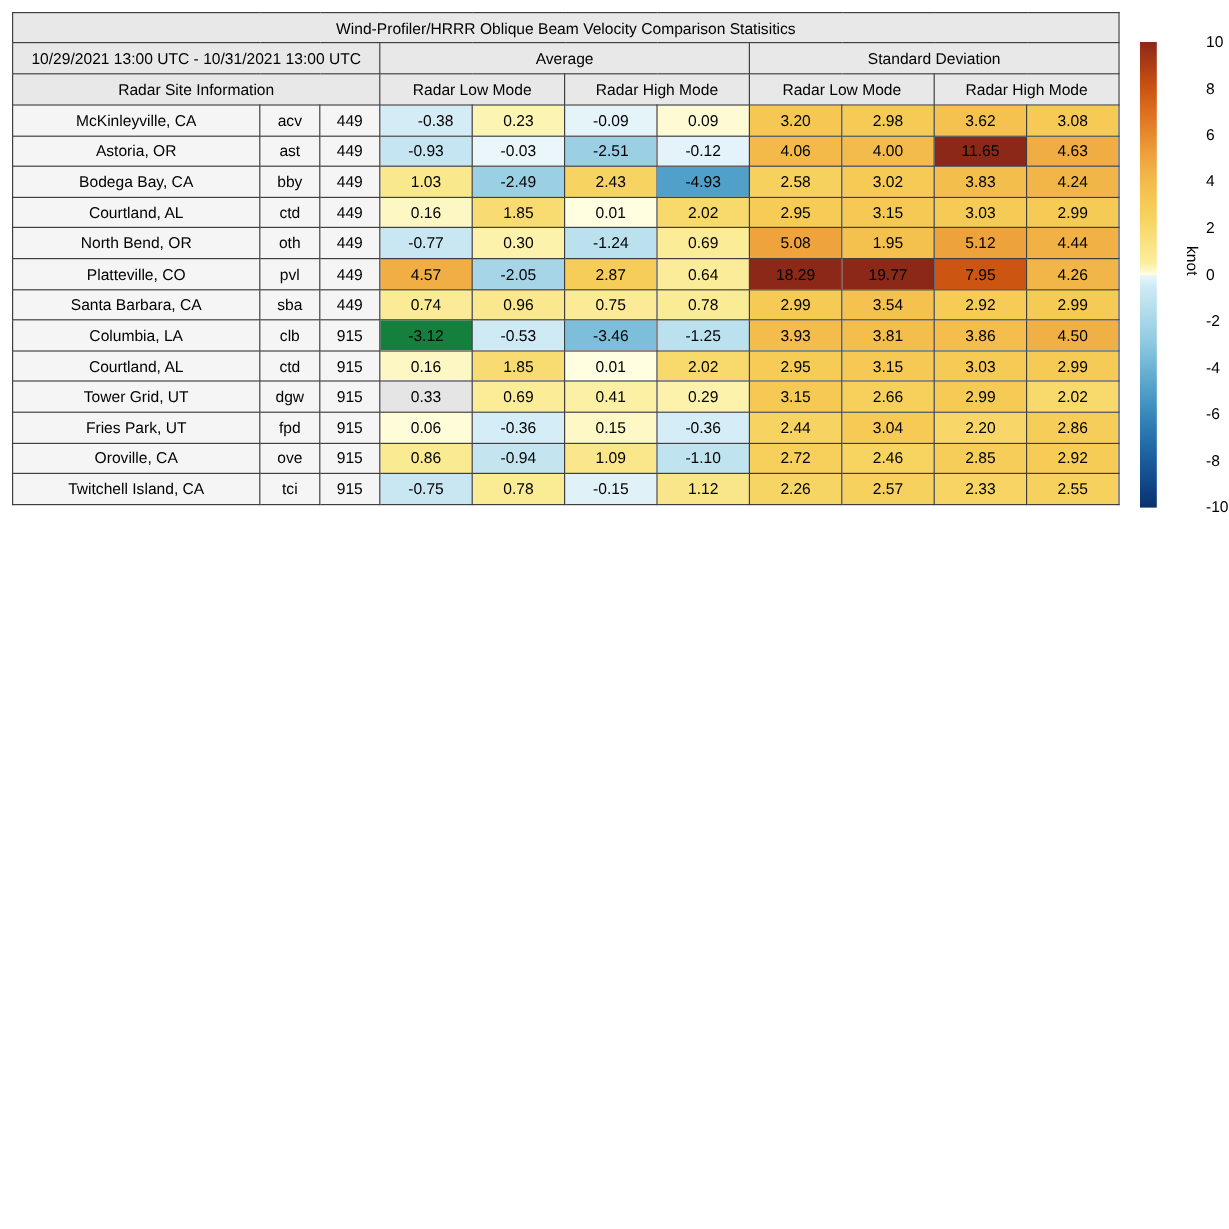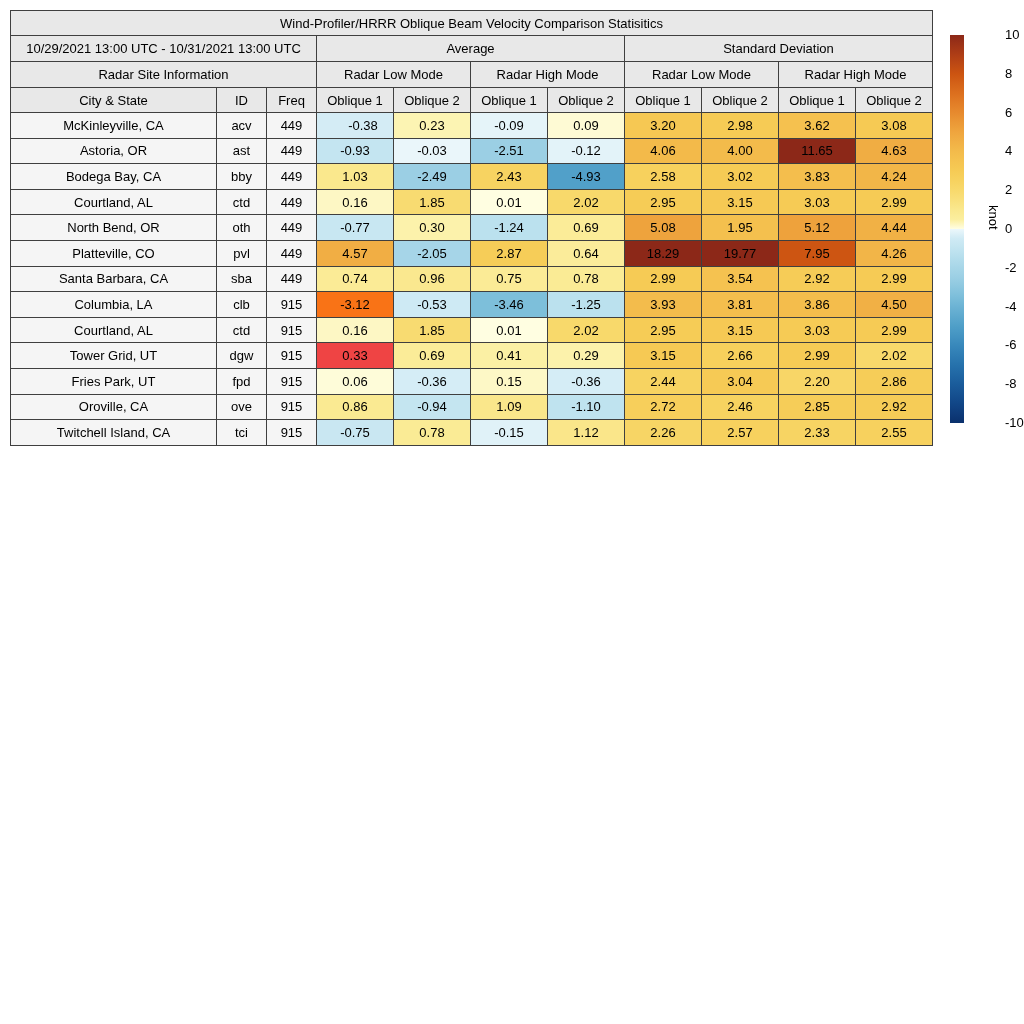--- a/index.html
+++ b/index.html
@@ -89,33 +89,20 @@
         <th class="hdr" colspan="4">Average</th>
         <th class="hdr" colspan="4">Standard Deviation</th>
       </tr>
       <tr class="r-modes">
         <th class="hdr" colspan="3">Radar Site Information</th>
         <th class="hdr" colspan="2">Radar Low Mode</th>
         <th class="hdr" colspan="2">Radar High Mode</th>
         <th class="hdr" colspan="2">Radar Low Mode</th>
         <th class="hdr" colspan="2">Radar High Mode</th>
       </tr>
-      <tr class="r-cols">
-        <th class="hdr">City &amp; State</th>
-        <th class="hdr">ID</th>
-        <th class="hdr">Freq</th>
-        <th class="hdr">Oblique 1</th>
-        <th class="hdr">Oblique 2</th>
-        <th class="hdr">Oblique 1</th>
-        <th class="hdr">Oblique 2</th>
-        <th class="hdr">Oblique 1</th>
-        <th class="hdr">Oblique 2</th>
-        <th class="hdr">Oblique 1</th>
-        <th class="hdr">Oblique 2</th>
-      </tr>
     </thead>
     <tbody id="tbody">
         <tr class="r-data">
           <td class="site">McKinleyville, CA</td>
           <td class="site">acv</td>
           <td class="site">449</td>
           <td style="background: rgb(212, 236, 245); padding-left: 16px;">-0.38</td>
           <td style="background: rgb(252, 244, 179);">0.23</td>
           <td style="background: rgb(229, 244, 249);">-0.09</td>
           <td style="background: rgb(254, 250, 212);">0.09</td>
@@ -199,21 +186,21 @@
           <td style="background: rgb(250, 235, 149);">0.78</td>
           <td style="background: rgb(246, 203, 85);">2.99</td>
           <td style="background: rgb(245, 194, 80);">3.54</td>
           <td style="background: rgb(246, 204, 87);">2.92</td>
           <td style="background: rgb(246, 203, 85);">2.99</td>
         </tr>
         <tr class="r-data">
           <td class="site">Columbia, LA</td>
           <td class="site">clb</td>
           <td class="site">915</td>
-          <td style="background: #f97316;">-3.12</td>
+          <td style="background: #15803d;">-3.12</td>
           <td style="background: rgb(206, 234, 244);">-0.53</td>
           <td style="background: rgb(125, 191, 218);">-3.46</td>
           <td style="background: rgb(187, 225, 238);">-1.25</td>
           <td style="background: rgb(243, 188, 76);">3.93</td>
           <td style="background: rgb(244, 190, 77);">3.81</td>
           <td style="background: rgb(244, 189, 76);">3.86</td>
           <td style="background: rgb(241, 176, 69);">4.50</td>
         </tr>
         <tr class="r-data">
           <td class="site">Courtland, AL</td>
@@ -225,21 +212,21 @@
           <td style="background: rgb(248, 217, 107);">2.02</td>
           <td style="background: rgb(246, 204, 86);">2.95</td>
           <td style="background: rgb(246, 201, 84);">3.15</td>
           <td style="background: rgb(246, 203, 85);">3.03</td>
           <td style="background: rgb(246, 203, 85);">2.99</td>
         </tr>
         <tr class="r-data">
           <td class="site">Tower Grid, UT</td>
           <td class="site">dgw</td>
           <td class="site">915</td>
-          <td style="background: #ef4444;">0.33</td>
+          <td style="background: #e5e5e5;">0.33</td>
           <td style="background: rgb(251, 236, 152);">0.69</td>
           <td style="background: rgb(251, 240, 164);">0.41</td>
           <td style="background: rgb(252, 242, 171);">0.29</td>
           <td style="background: rgb(246, 201, 84);">3.15</td>
           <td style="background: rgb(247, 208, 92);">2.66</td>
           <td style="background: rgb(246, 203, 85);">2.99</td>
           <td style="background: rgb(248, 217, 107);">2.02</td>
         </tr>
         <tr class="r-data">
           <td class="site">Fries Park, UT</td>

